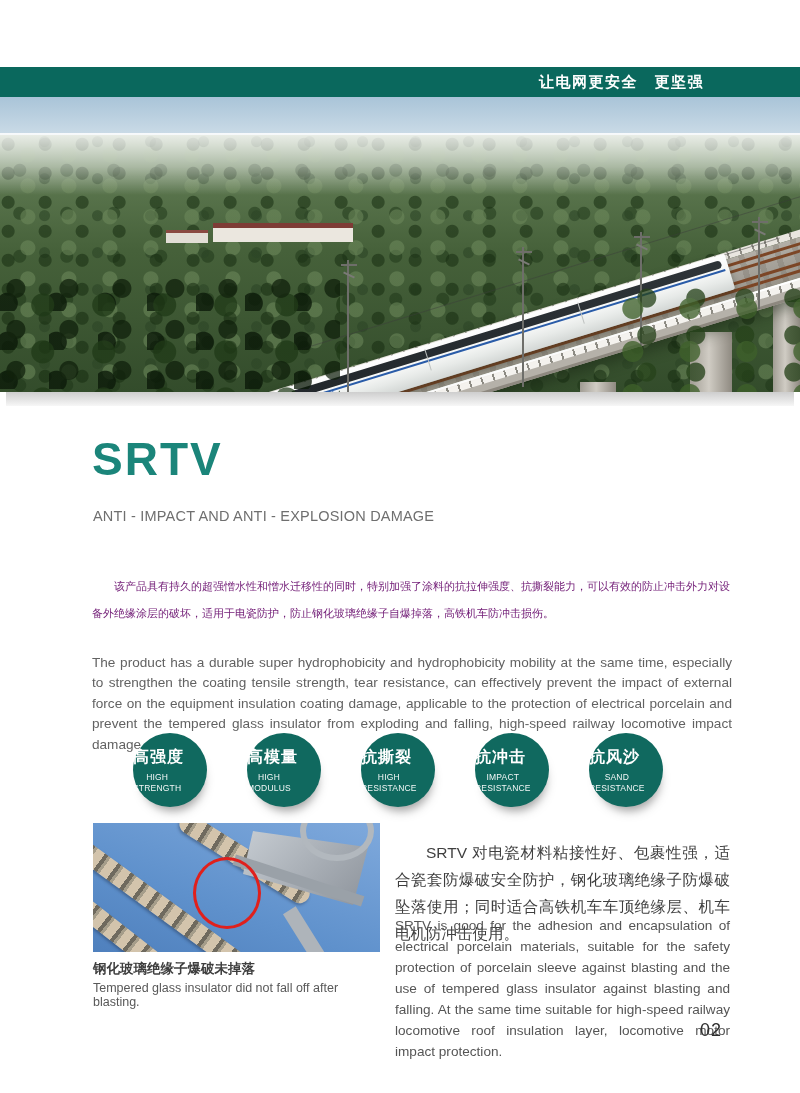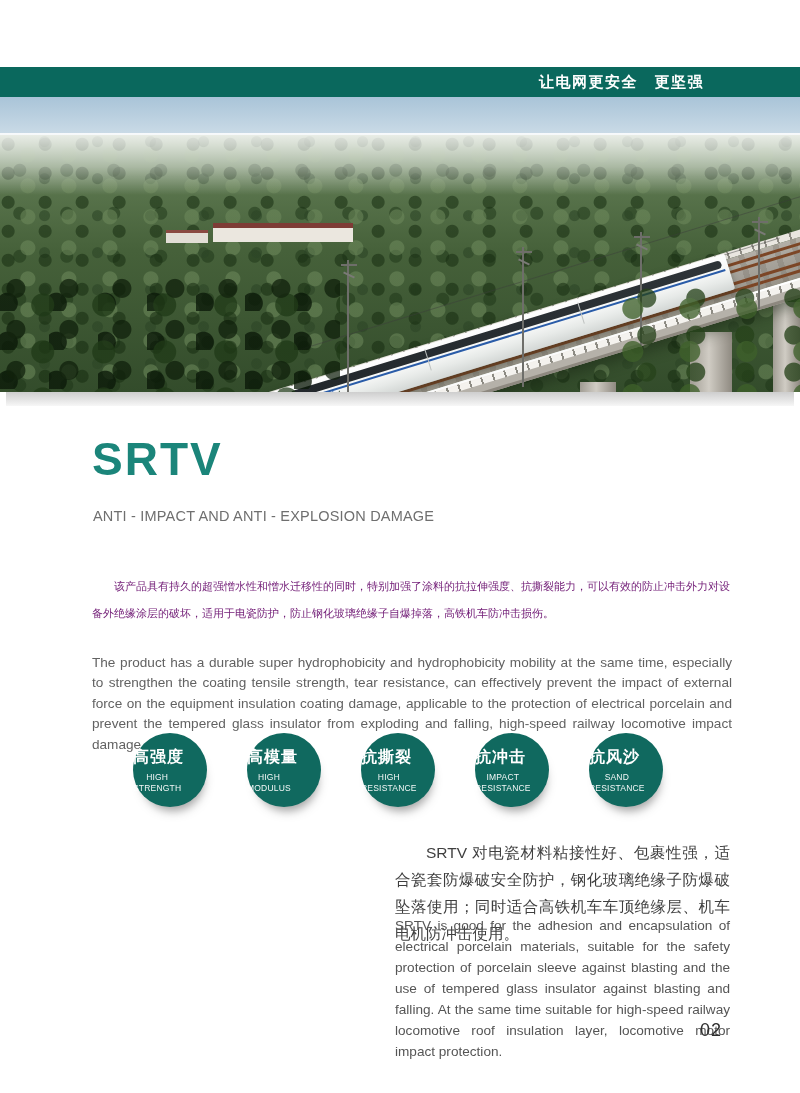--- a/index.html
+++ b/index.html
@@ -231,19 +231,33 @@
     </div>
     <div class="feature">
       <div class="f-zh">抗风沙</div>
       <div class="f-en">
         <div>SAND</div>
         <div>RESISTANCE</div>
       </div>
     </div>
   </div>
 
+  <div class="figure">
+    <div class="figure-photo">
+      <div class="string s1"></div>
+      <div class="string s2"></div>
+      <div class="string s3"></div>
+      <div class="bracket b1"></div>
+      <div class="bracket b2"></div>
+      <div class="bracket b3"></div>
+      <div class="ring"></div>
+      <div class="red-circle"></div>
+    </div>
+    <div class="caption-zh">钢化玻璃绝缘子爆破未掉落</div>
+    <div class="caption-en">Tempered glass insulator did not fall off after blasting.</div>
+  </div>
 
   <p class="app-zh">SRTV 对电瓷材料粘接性好、包裹性强，适合瓷套防爆破安全防护，钢化玻璃绝缘子防爆破坠落使用；同时适合高铁机车车顶绝缘层、机车电机防冲击使用。</p>
   <p class="app-en">SRTV is good for the adhesion and encapsulation of electrical porcelain materials, suitable for the safety protection of porcelain sleeve against blasting and the use of tempered glass insulator against blasting and falling. At the same time suitable for high-speed railway locomotive roof insulation layer, locomotive motor impact protection.</p>
 
   <div class="page-number">02</div>
 
 </div>
 
 </body></html>

